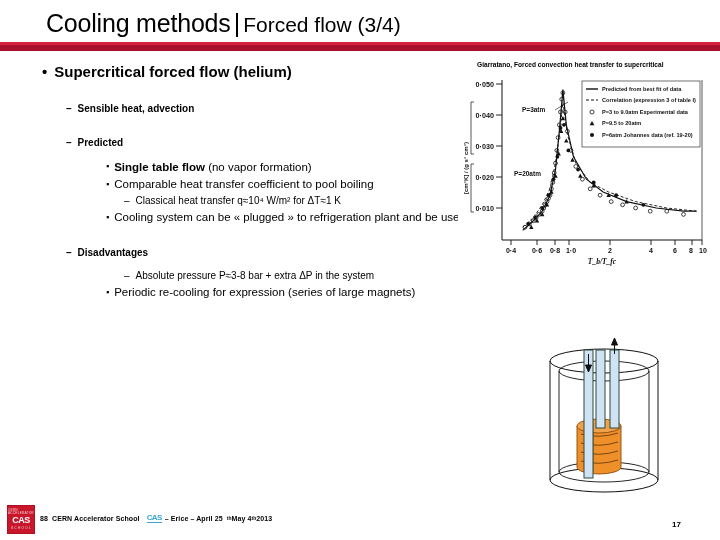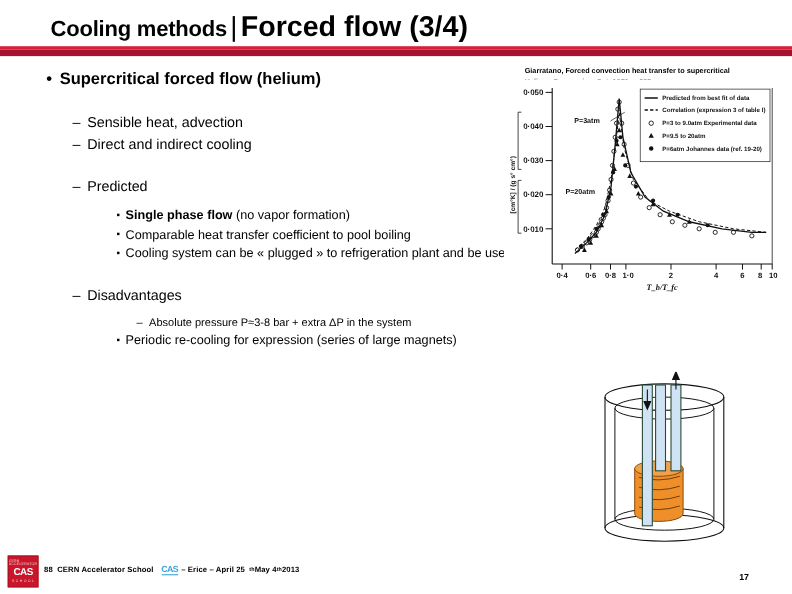--- a/index.html
+++ b/index.html
@@ -17,33 +17,33 @@
   }
 
   
   #slide-title {
     position: absolute;
     left: 46px;
     top: 9px;
     white-space: nowrap;
   }
   #slide-title .t-main {
-    font-size: 20px;
-    font-weight: bold;
+    font-size: 25px;
+    font-weight: normal;
     letter-spacing: -0.2px;
     margin-top: 27px;
   }
   #slide-title .t-sep {
     font-size: 25px;
     font-weight: normal;
     padding: 0 3px;
   }
   #slide-title .t-sub {
-    font-size: 26px;
-    font-weight: bold;
+    font-size: 21px;
+    font-weight: normal;
   }
 
   
   #title-rule {
     position: absolute;
     left: 0;
     top: 42px;
     width: 720px;
     height: 9px;
   }
@@ -67,22 +67,22 @@
     font-size: 15px;
     font-weight: bold;
     margin: 6px 0 0 42px;
     text-indent: -14px;
     padding-left: 14px;
     line-height: 1.3;
   }
   .lvl1 .b { padding-right: 7px; }
 
   .lvl2 {
-    font-size: 13px;
-    font-weight: normal;
+    font-size: 10px;
+    font-weight: bold;
     margin: 2px 0 0 66px;
     text-indent: -16px;
     padding-left: 16px;
     line-height: 1.45;
   }
   .lvl2 .b { padding-right: 6px; }
 
   .lvl3 {
     font-size: 11.5px;
     font-weight: normal;
@@ -234,37 +234,37 @@
 
   <div class="lvl1">
     <span class="b">•</span><span>Supercritical forced flow (helium)</span>
   </div>
 
   <div class="gap-lg"></div>
 
   <div class="lvl2">
     <span class="b">–</span><span>Sensible heat, advection</span>
   </div>
-  <div class="lvl2">
-    <span class="b">–</span><span>Direct and indirect cooling</span>
-  </div>
 
   <div class="gap-lg"></div>
 
   <div class="lvl2">
     <span class="b">–</span><span>Predicted</span>
   </div>
 
   <div class="gap-sm"></div>
 
   <div class="lvl3">
-    <span class="b">▪</span><span class="strong">Single phase flow</span><span> (no vapor formation)</span>
+    <span class="b">▪</span><span class="strong">Single table flow</span><span> (no vapor formation)</span>
   </div>
   <div class="lvl3">
     <span class="b">▪</span><span>Comparable heat transfer coefficient to pool boiling</span>
+  </div>
+  <div class="lvl4">
+    <span class="b">–</span><span>Classical heat transfer q≈10⁴ W/m² for ΔT≈1 K</span>
   </div>
   <div class="lvl3">
     <span class="b">▪</span><span>Cooling system can be « plugged » to refrigeration plant and be used for cooling from 300 K</span>
   </div>
 
   <div class="gap-lg"></div>
 
   <div class="lvl2">
     <span class="b">–</span><span>Disadvantages</span>
   </div>

